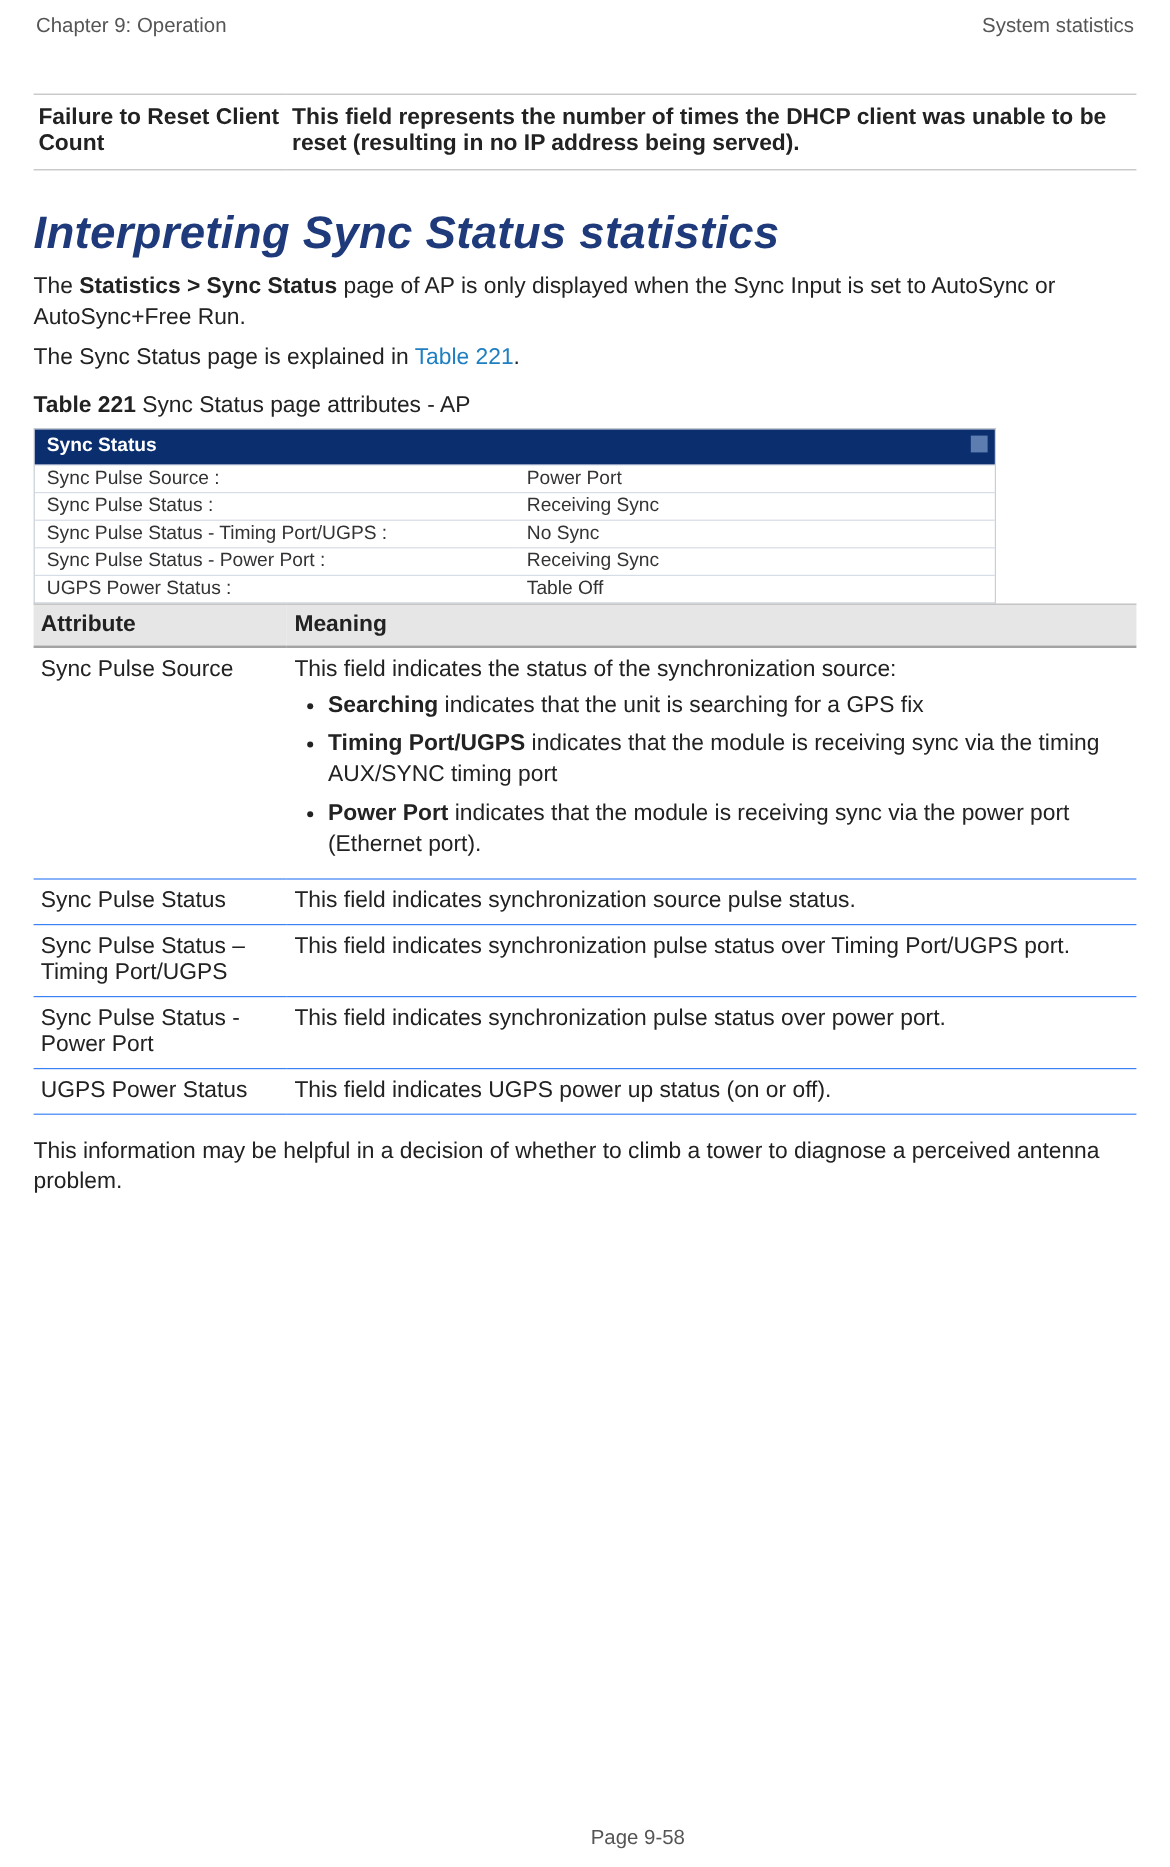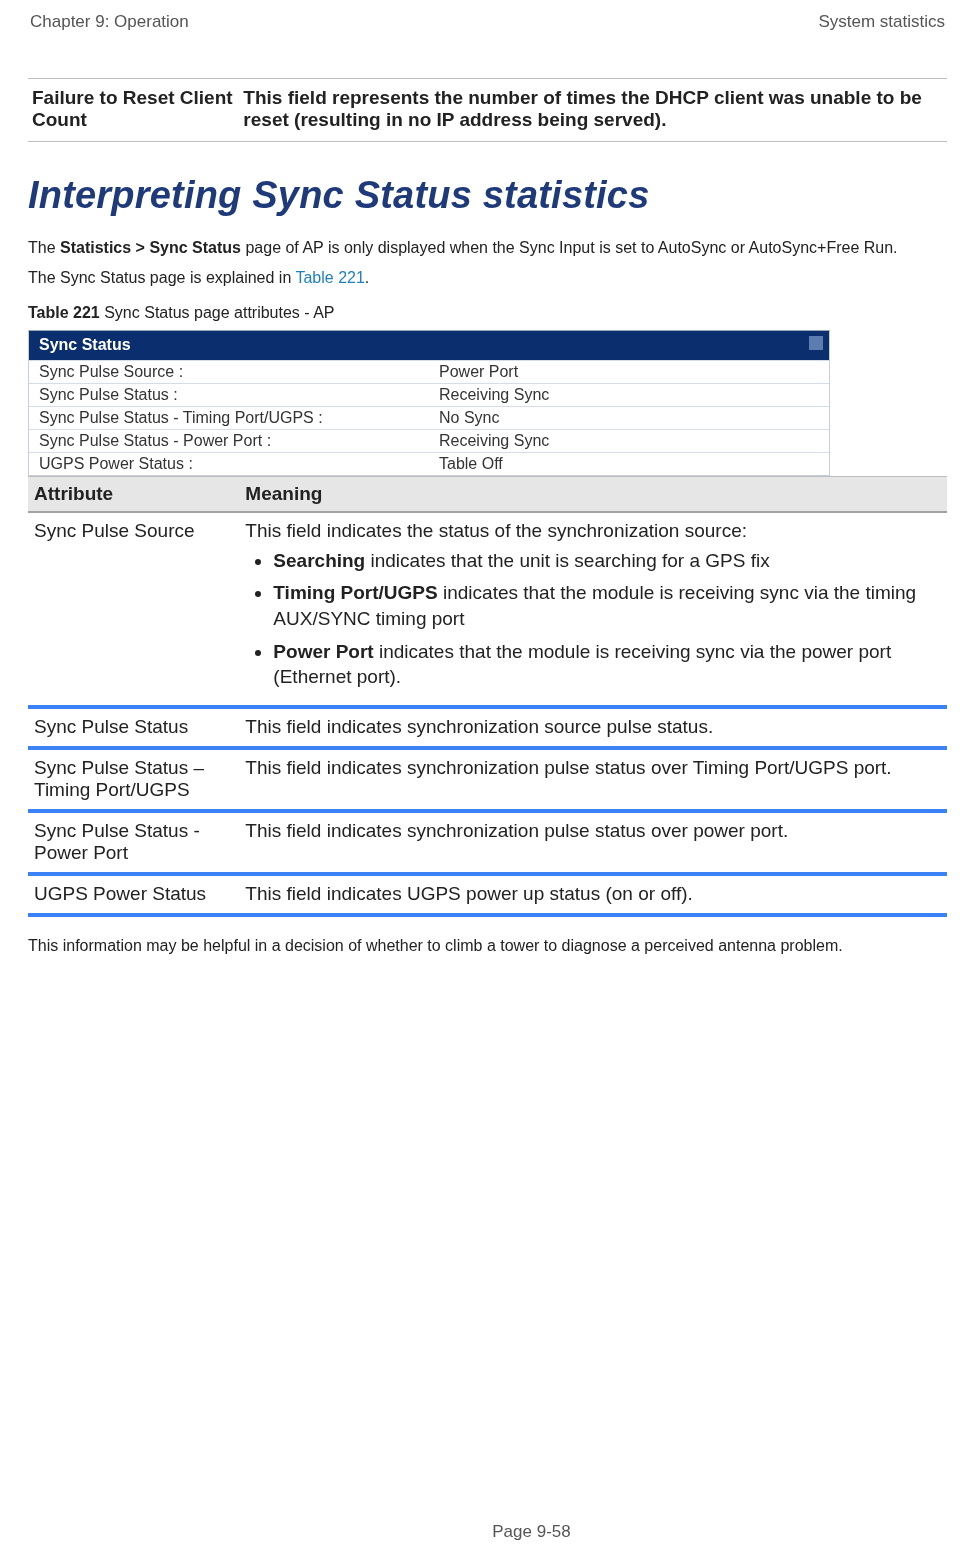--- a/index.html
+++ b/index.html
@@ -45,25 +45,25 @@
   .prev-table tr.last td {
     border-bottom: 1px solid #bdbdbd;
   }
   h1.section-title {
     font-family: "Arial Narrow", Arial, sans-serif;
     font-stretch: condensed;
     font-weight: bold;
     font-style: italic;
     color: #1f3a7a;
     font-size: 38px;
-    margin: 32px 0 20px 0;
+    margin: 32px 0 9px 0;
     letter-spacing: 0.2px;
   }
   p.para {
-    font-size: 16px;
+    font-size: 19px;
     color: #222;
     margin: 8px 0;
     line-height: 1.35;
   }
   .bold { font-weight: bold; }
   .link-blue { color: #1f7fc0; }
 
   
   .shot-wrap {
     border: 1px solid #c7cfd9;
@@ -111,21 +111,21 @@
   .attr-table th {
     background: #e6e6e6;
     text-align: left;
     font-weight: bold;
     padding: 6px 6px;
     border-top: 1px solid #bdbdbd;
     border-bottom: 2px solid #a3a3a3;
   }
   .attr-table td {
     padding: 7px 6px 8px 6px;
-    border-bottom: 4px solid #3b82f6;
+    border-bottom: 1px solid #3b82f6;
     vertical-align: top;
   }
   .attr-table td.col-attr { width: 23%; }
   .attr-table ul {
     margin: 6px 0 2px 0;
     padding-left: 28px;
   }
   .attr-table ul li {
     margin-bottom: 7px;
     line-height: 1.35;

